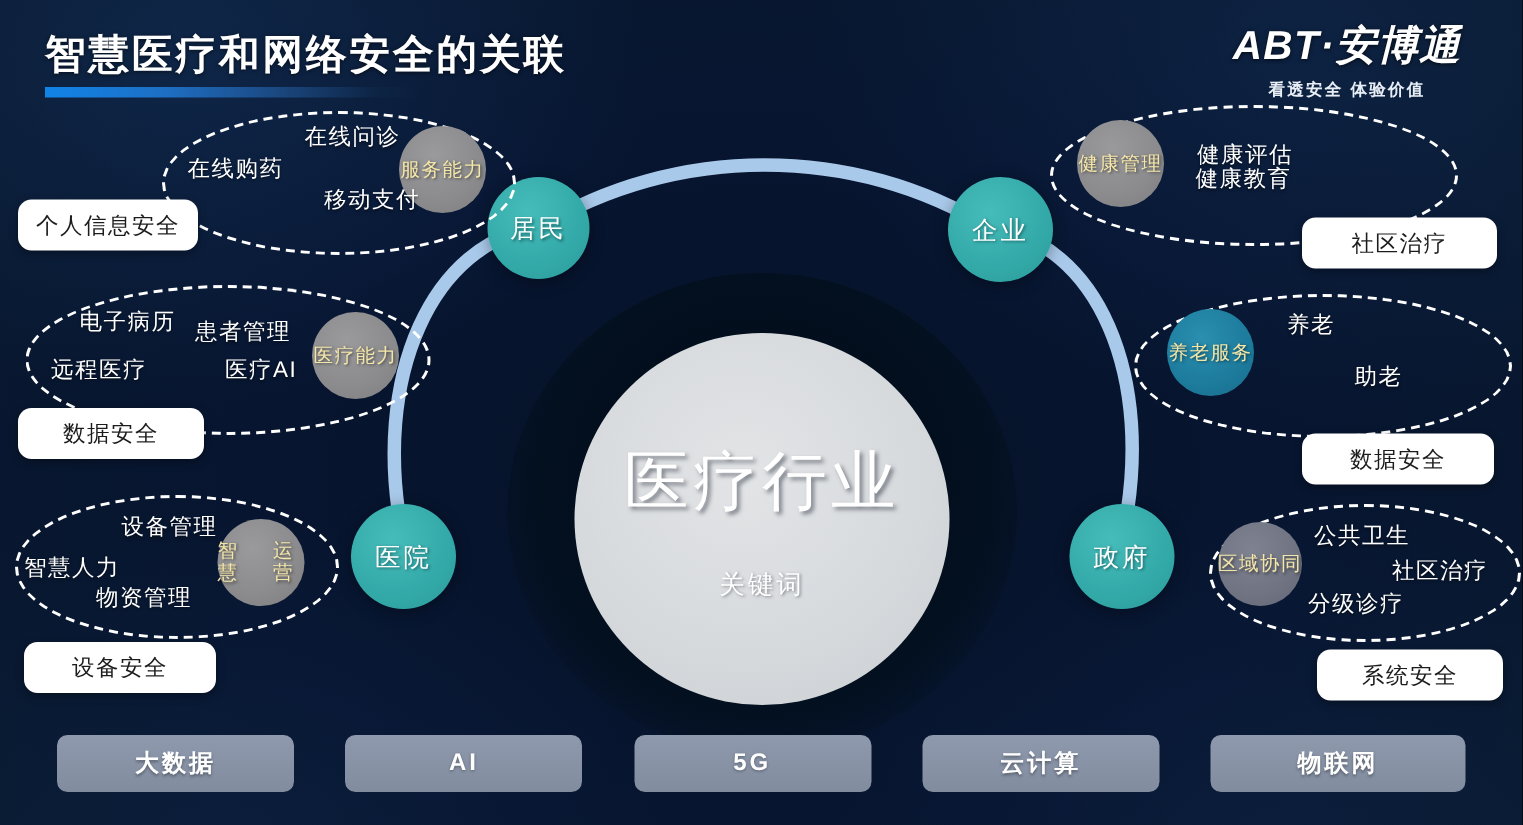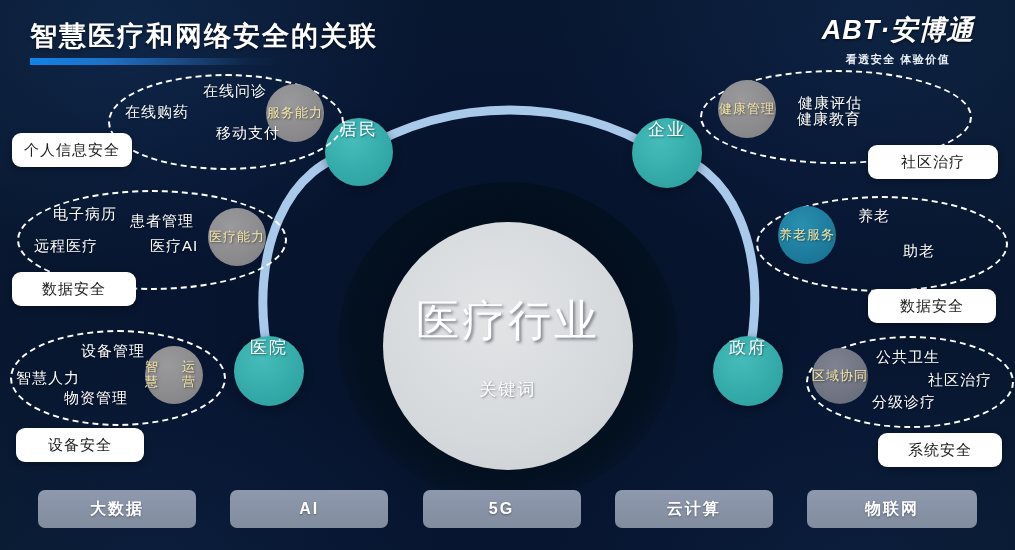--- a/index.html
+++ b/index.html
@@ -121,20 +121,21 @@
   #arc {
     position: absolute;
     left: 0; top: 0;
   }
 
   
   .node {
     position: absolute;
     border-radius: 50%;
     display: flex;
+    align-items: center;
     justify-content: center;
     background: radial-gradient(circle at 40% 33%, #46bcba 0%, #33aaa9 58%, #2b9b9a 100%);
     color: #ffffff;
     font-size: 17px;
     letter-spacing: 2px;
     text-shadow: 1px 1px 2px rgba(0,40,45,0.55);
     box-shadow: 0 2px 10px rgba(0,0,0,0.35);
   }
   .node-jm { left: 325px; top: 118px; width: 68px; height: 68px; }
   .node-qy { left: 632px; top: 118px; width: 70px; height: 70px; }

